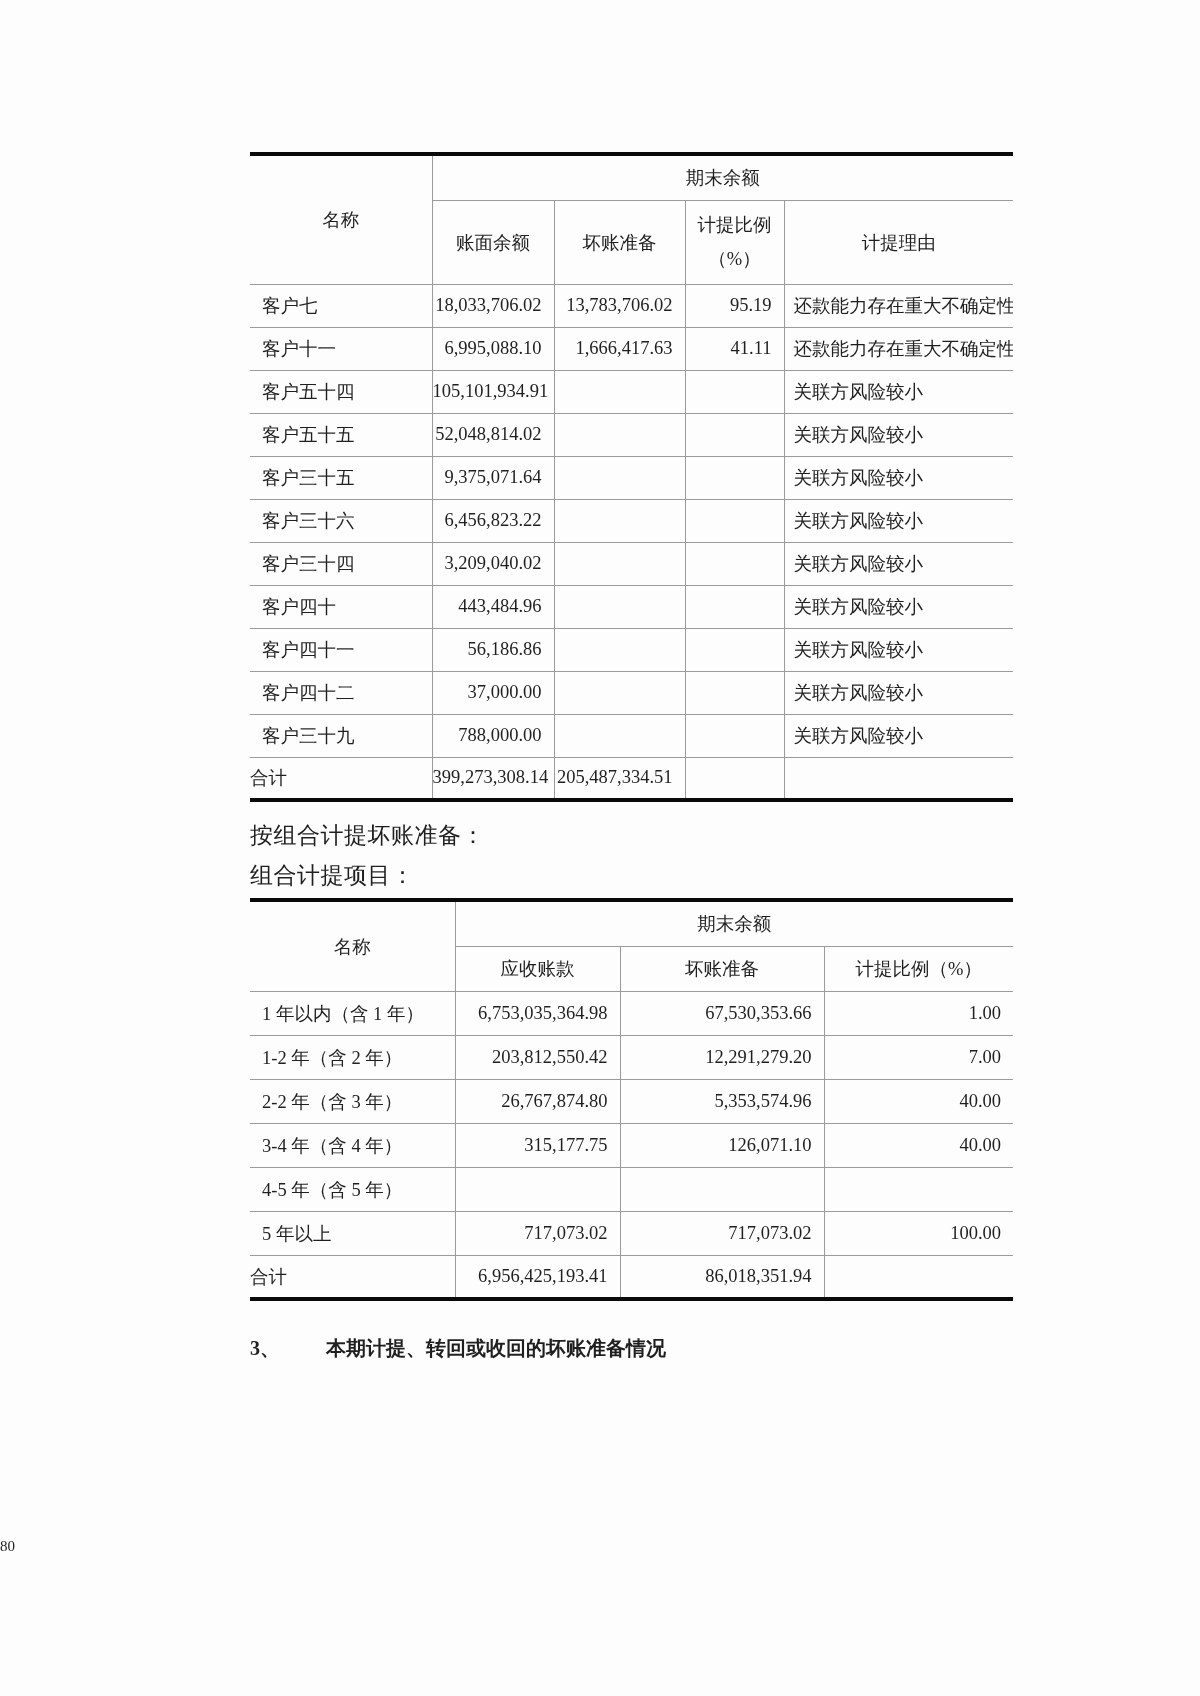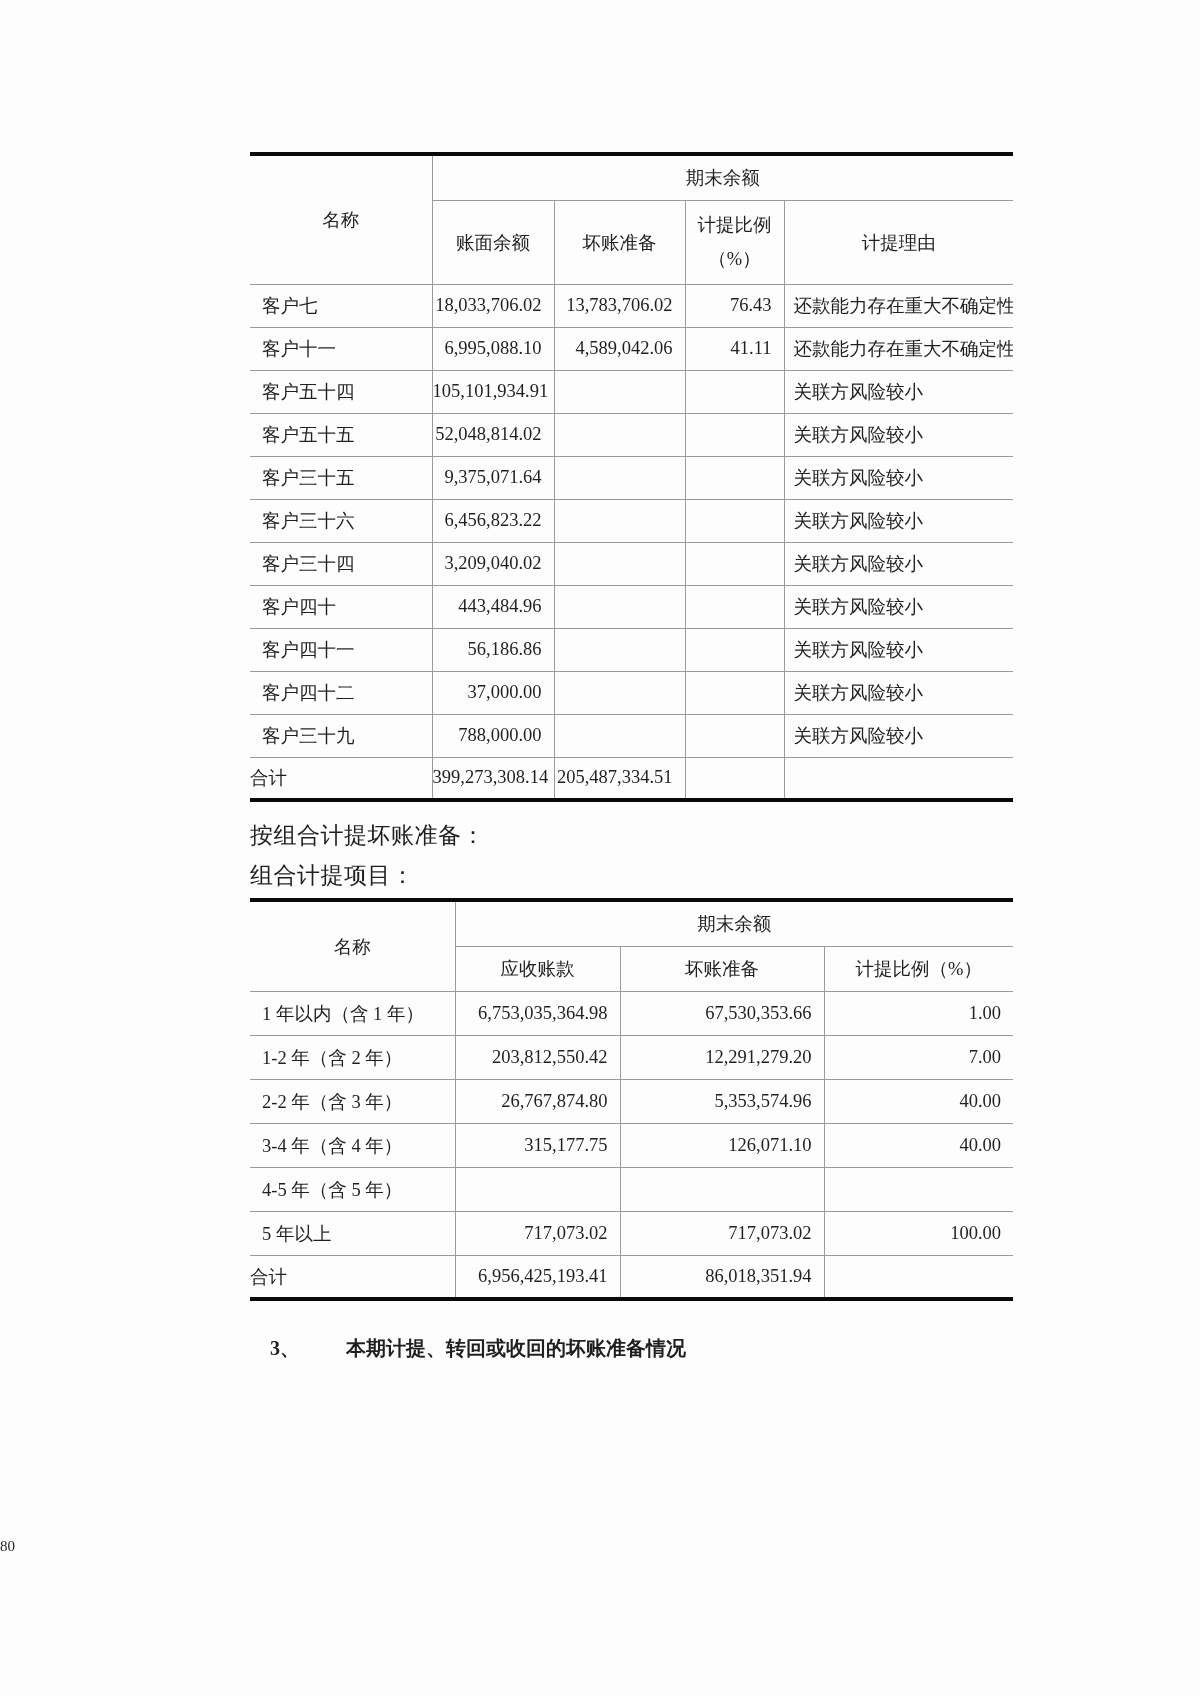--- a/index.html
+++ b/index.html
@@ -48,21 +48,21 @@
 
   .para {
     position:absolute;
     font-size:23px;
     letter-spacing:0.5px;
     font-family:Liberation Serif, serif;
   }
   #p1 { top:820px; }
   #p2 { top:860px; }
 
-  #heading { position:absolute; top:1335px; font-weight:bold; font-size:20px;margin-left:20px; }
+  #heading { position:absolute; top:1335px; font-weight:bold; font-size:20px; }
   #heading .h-num { display:inline-block; }
   #heading .h-text { display:inline-block; margin-left:46px; }
 
   #pagenum {
     position:absolute;
     top:1538px;
     width:100%;
     text-align:left;
     font-size:15px;
   }
@@ -93,27 +93,27 @@
           <div>（%）</div>
         </th>
         <th>计提理由</th>
       </tr>
     </thead>
     <tbody>
       <tr>
         <td class="name">客户七</td>
         <td class="num">18,033,706.02</td>
         <td class="num">13,783,706.02</td>
-        <td class="num">76.43</td>
+        <td class="num">95.19</td>
         <td class="reason">还款能力存在重大不确定性</td>
       </tr>
       <tr>
         <td class="name">客户十一</td>
         <td class="num">6,995,088.10</td>
-        <td class="num">4,589,042.06</td>
+        <td class="num">1,666,417.63</td>
         <td class="num">41.11</td>
         <td class="reason">还款能力存在重大不确定性</td>
       </tr>
       <tr>
         <td class="name">客户五十四</td>
         <td class="num">105,101,934.91</td>
         <td class="num"></td>
         <td class="num"></td>
         <td class="reason">关联方风险较小</td>
       </tr>

